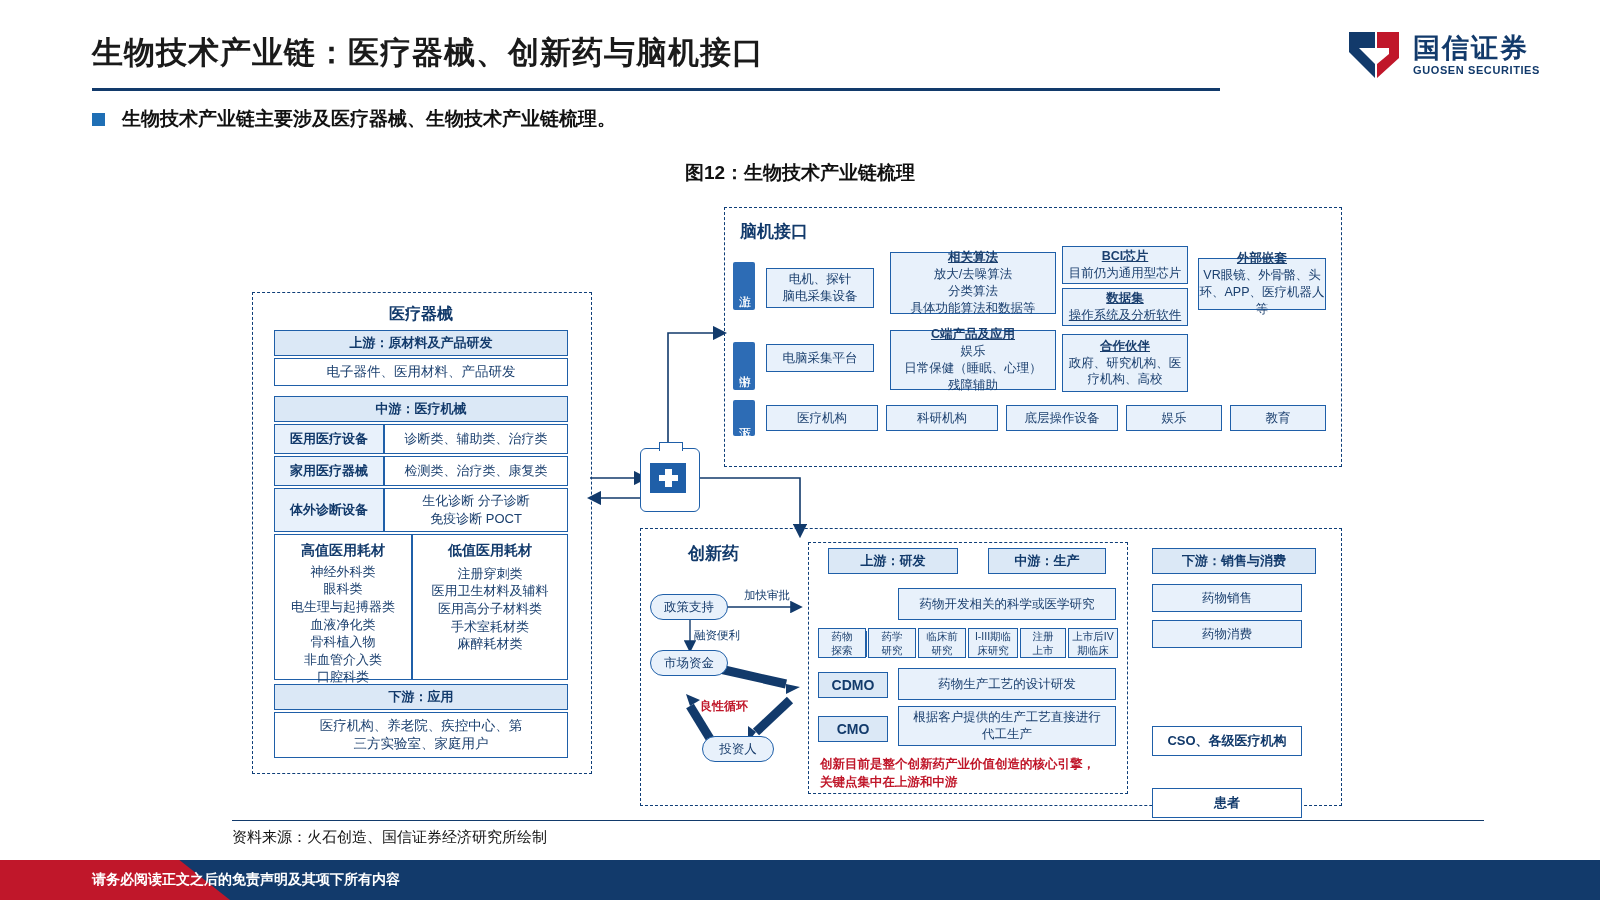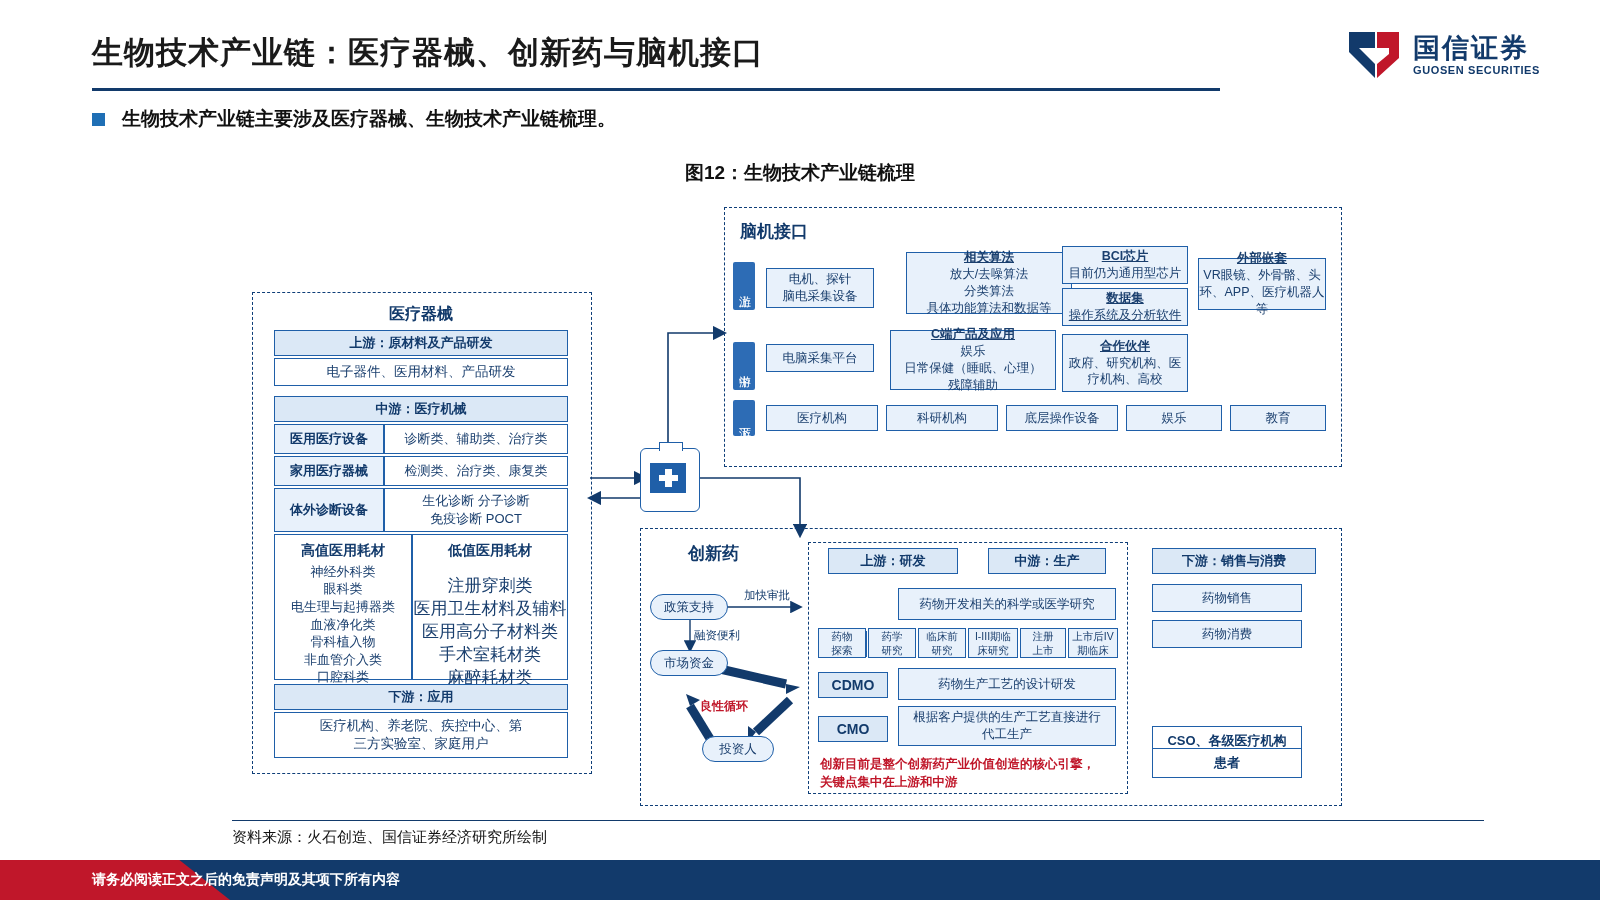--- a/index.html
+++ b/index.html
@@ -109,21 +109,21 @@
     </div>
   <div class="vtab" style="left:733px;top:400px;width:22px;height:36px;writing-mode:vertical-rl;">
       <span>下游</span>
     </div>
 
   <div class="sb fill2" style="left:766px;top:268px;width:108px;height:40px;">
     <span class="cell center" style="white-space:pre-line">电机、探针
 脑电采集设备</span>
   </div>
 
-  <div class="sb fill2" style="left:890px;top:252px;width:166px;height:62px;flex-direction:column;margin-left:16px;">
+  <div class="sb fill2" style="left:890px;top:252px;width:166px;height:62px;flex-direction:column;">
     <span class="cell u" style="font-weight:bold">相关算法</span>
     <span class="cell center" style="white-space:pre-line">放大/去噪算法
 分类算法
 具体功能算法和数据等</span>
   </div>
 
   <div class="sb fill2" style="left:1062px;top:246px;width:126px;height:38px;flex-direction:column;">
     <span class="cell u" style="font-weight:bold">BCI芯片</span>
     <span class="cell center">目前仍为通用型芯片</span>
   </div>
@@ -209,21 +209,21 @@
     <span class="cell center" style="white-space:pre-line;font-size:13px;margin-top:3px">神经外科类
 眼科类
 电生理与起搏器类
 血液净化类
 骨科植入物
 非血管介入类
 口腔科类</span>
   </div>
   <div class="sb" style="left:412px;top:534px;width:156px;height:146px;flex-direction:column;justify-content:flex-start;padding-top:6px;">
     <span class="cellb" style="font-size:14px">低值医用耗材</span>
-    <span class="cell center" style="white-space:pre-line;font-size:17px;margin-top:15px">注册穿刺类
+    <span class="cell center" style="white-space:pre-line;font-size:13px;margin-top:5px">注册穿刺类
 医用卫生材料及辅料
 医用高分子材料类
 手术室耗材类
 麻醉耗材类</span>
   </div>
 
   <div class="sb fill" style="left:274px;top:684px;width:294px;height:26px;">
     <span class="cellb">下游：应用</span>
   </div>
   <div class="sb" style="left:274px;top:712px;width:294px;height:46px;">
@@ -320,21 +320,21 @@
     </div>
   <div class="sb fill2" style="left:1152px;top:584px;width:150px;height:28px;">
       <span class="cell">药物销售</span>
     </div>
   <div class="sb fill2" style="left:1152px;top:620px;width:150px;height:28px;">
       <span class="cell">药物消费</span>
     </div>
   <div class="sb" style="left:1152px;top:726px;width:150px;height:30px;">
       <span class="cellb">CSO、各级医疗机构</span>
     </div>
-  <div class="sb" style="left:1152px;top:748px;width:150px;height:30px;">
+  <div class="sb" style="left:1152px;top:788px;width:150px;height:30px;">
       <span class="cellb">患者</span>
     </div>
 
   <div class="srcline"></div>
   <div class="src">资料来源：火石创造、国信证券经济研究所绘制</div>
 
   <div class="footer"></div>
   <div class="footer-red"></div>
   <div class="footer-txt">请务必阅读正文之后的免责声明及其项下所有内容</div>
 </div>

